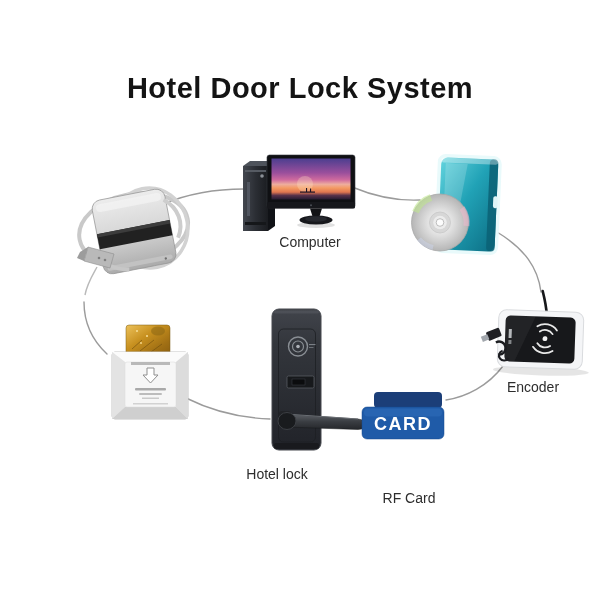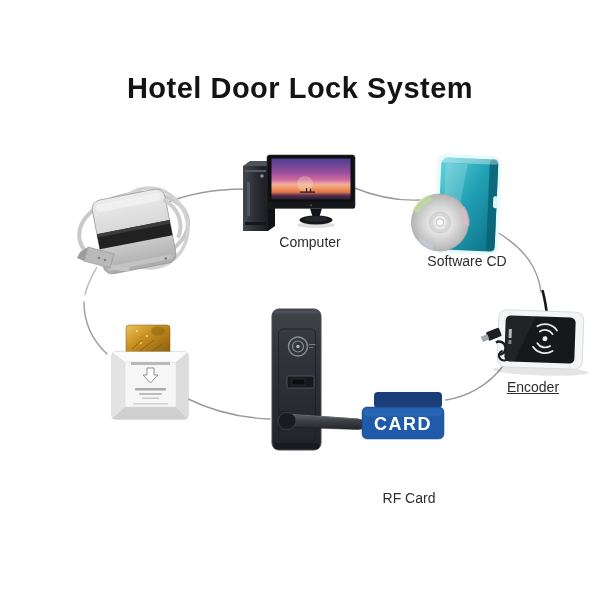--- a/index.html
+++ b/index.html
@@ -226,17 +226,17 @@
 
     <g>
       <rect x="374" y="392" width="68" height="16" rx="4" fill="#1b3e78"></rect>
       <rect x="362" y="407" width="82" height="32" rx="5" fill="#1f5ba8" stroke="#174a8e" stroke-width=".5"></rect>
       <rect x="364" y="408.5" width="78" height="8" rx="4" fill="#2f6cb9" opacity=".6"></rect>
       <text x="403" y="430" text-anchor="middle" font-family="Liberation Sans, sans-serif" font-size="18" font-weight="bold" fill="#ffffff" letter-spacing="1.5">CARD</text>
     </g>
   </svg>
 
   <div class="node-label" style="left:310px;top:234px;">Computer</div>
-  <div class="node-label" style="left:467px;top:253px;">Software CD</div>
-  <div class="node-label" style="left:533px;top:379px;text-decoration:underline;">Encoder</div>
+  <div class="node-label" style="left:533px;top:379px;">Encoder</div>
+  <div class="node-label" style="left:277px;top:466px;">Hotel lock</div>
   <div class="node-label" style="left:409px;top:444px;margin-top:46px;">RF Card</div>
 
 </div>
 
 </body></html>

